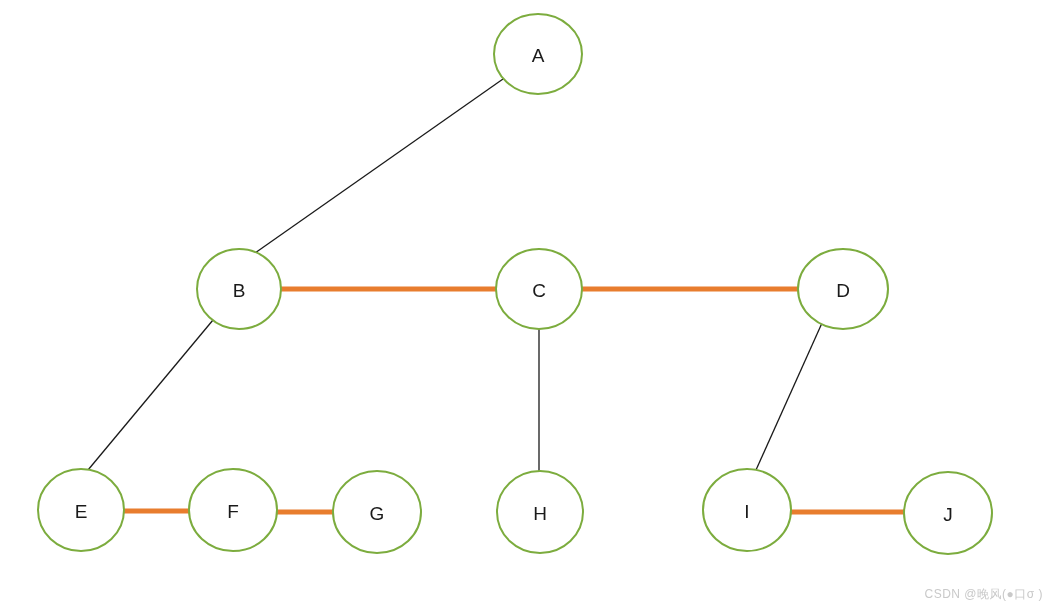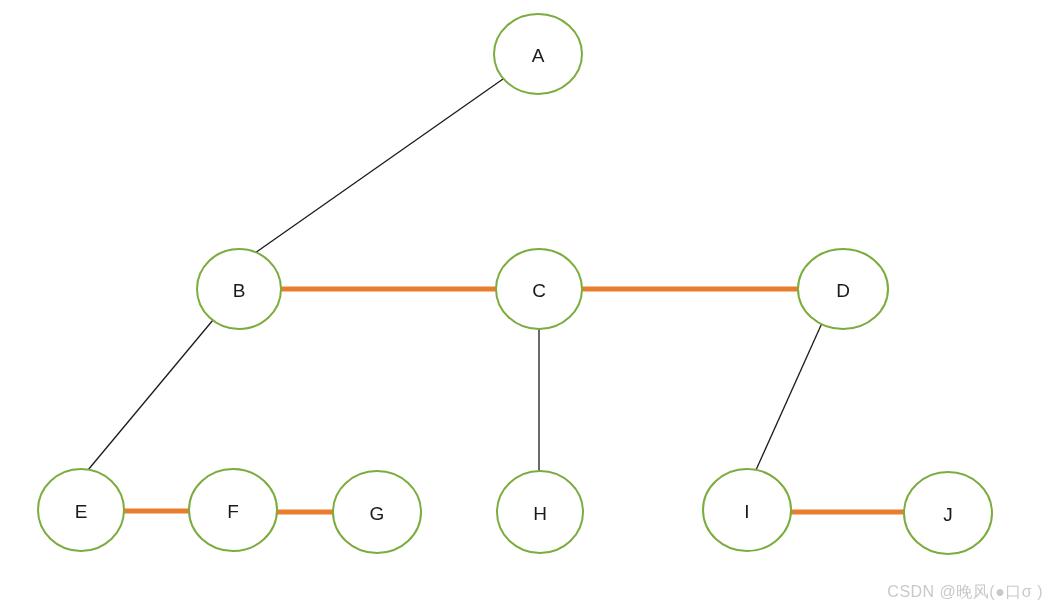--- a/index.html
+++ b/index.html
@@ -34,21 +34,21 @@
     fill: #1a1a1a;
     text-anchor: middle;
     dominant-baseline: central;
     user-select: none;
   }
   .watermark {
     position: absolute;
     right: 14px;
     bottom: 8px;
     font-family: "Liberation Sans", sans-serif;
-    font-size: 16px;
+    font-size: 12px;
     color: #c9c9c9;
     letter-spacing: 0.5px;
     white-space: nowrap;
     user-select: none;
   }
 </style>
 </head>
 <body>
 
 <div id="canvas">

